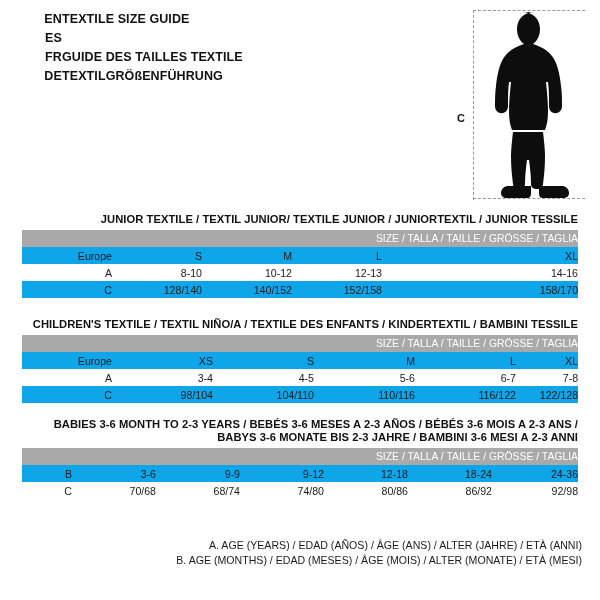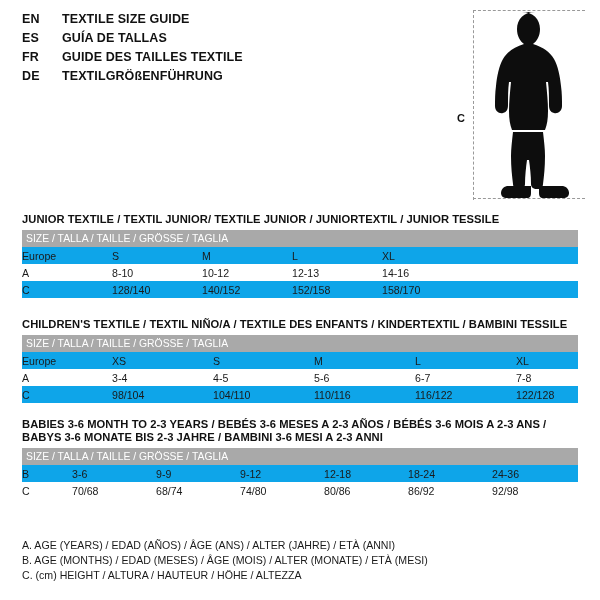--- a/index.html
+++ b/index.html
@@ -12,20 +12,21 @@
     background: #ffffff;
     font-family: "Liberation Sans", sans-serif;
     color: #1a1a1a;
     overflow: hidden;
   }
   .page {
     position: relative;
     width: 600px;
     height: 600px;
     box-sizing: border-box;
+    text-align: right;
   }
 
   
   .top {
     position: absolute;
     left: 22px;
     top: 12px;
     width: 420px;
   }
   .lang-row {
@@ -159,21 +160,20 @@
 
 <div class="page">
 
   <div class="top">
     <div class="lang-row">
       <span class="lang-code">EN</span>
       <span class="lang-text">TEXTILE SIZE GUIDE</span>
     </div>
     <div class="lang-row">
       <span class="lang-code">ES</span>
-      <span class="lang-text">GUÍA DE TALLAS</span>
     </div>
     <div class="lang-row">
       <span class="lang-code">FR</span>
       <span class="lang-text">GUIDE DES TAILLES TEXTILE</span>
     </div>
     <div class="lang-row">
       <span class="lang-code">DE</span>
       <span class="lang-text">TEXTILGRÖßENFÜHRUNG</span>
     </div>
   </div>
@@ -356,16 +356,15 @@
           <td class="val">86/92</td>
           <td class="val">92/98</td>
         </tr>
       </tbody>
     </table>
   </div>
 
   <div class="legend" style="top:538px;">
     <div>A. AGE (YEARS) / EDAD (AÑOS) / ÂGE (ANS) / ALTER (JAHRE) / ETÀ (ANNI)</div>
     <div>B. AGE (MONTHS) / EDAD (MESES) / ÂGE (MOIS) / ALTER (MONATE) / ETÀ (MESI)</div>
-    <div>C. (cm) HEIGHT / ALTURA / HAUTEUR / HÖHE / ALTEZZA</div>
   </div>
 
 </div>
 
 </body></html>

